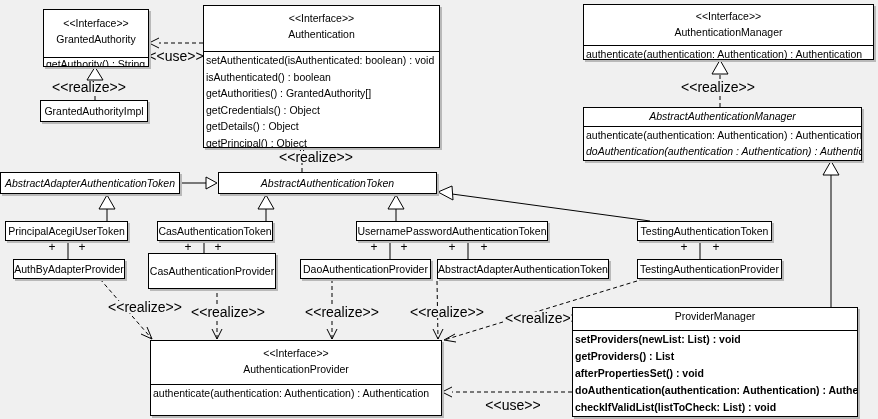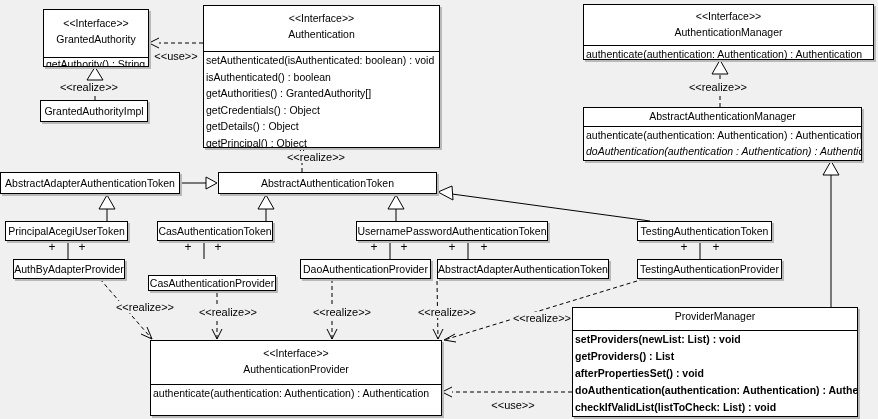--- a/index.html
+++ b/index.html
@@ -4,27 +4,27 @@
 <style>
   html,body{margin:0;padding:0;background:#f0f0f0;}
   .canvas{position:relative;width:878px;height:419px;background:#f0f0f0;overflow:hidden;
           font-family:"Liberation Sans",sans-serif;color:#000;}
   svg.wires{position:absolute;left:0;top:0;width:878px;height:419px;}
   .uml-box{position:absolute;background:#fff;border:1px solid #000;box-sizing:border-box;
            box-shadow:2px 2px 0 #b9b9b9;font-size:10.5px;overflow:hidden;}
   .uml-box .title{text-align:center;white-space:nowrap;overflow:hidden;}
   .uml-box .stereotype{line-height:16px;}
   .uml-box .cname{line-height:16px;}
-  .uml-box .cname.it{}
+  .uml-box .cname.it{font-style:italic;}
   .uml-box .methods{border-top:1px solid #000;}
   .uml-box .m{padding:0 2px;white-space:nowrap;overflow:hidden;line-height:17px;}
   .uml-box .m.it{font-style:italic;}
   .name-only{display:flex;align-items:center;justify-content:center;white-space:nowrap;}
   .name-only .cname{line-height:normal;}
-  .edge-label{position:absolute;transform:translate(-50%,-50%);font-size:11px;line-height:12px;
+  .edge-label{position:absolute;transform:translate(-50%,-50%);font-size:14px;line-height:12px;
               background:#f0f0f0;padding:0 2px;white-space:nowrap;}
   .plus{position:absolute;transform:translate(-50%,-50%);font-size:12px;line-height:12px;}
   
   .b-ga .title{padding-top:5px;}
   .b-ga .m{line-height:13px;}
   .b-auth .title{padding-top:4px;}
   .b-auth .m{line-height:16.5px;}
   .b-am .title{padding-top:3px;}
   .b-aam .title{line-height:18px;}
   .b-aam .m{line-height:16px;}
@@ -224,21 +224,21 @@
   </div>
 
   <div class="uml-box name-only" style="left:637px;top:221px;width:135px;height:20px">
     <div class="cname">TestingAuthenticationToken</div>
   </div>
 
   <div class="uml-box name-only" style="left:13px;top:259px;width:112px;height:20px">
     <div class="cname">AuthByAdapterProvider</div>
   </div>
 
-  <div class="uml-box name-only" style="left:148px;top:275px;width:128px;height:16px">
+  <div class="uml-box name-only" style="left:148px;top:253px;width:128px;height:36px">
     <div class="cname">CasAuthenticationProvider</div>
   </div>
 
   <div class="uml-box name-only" style="left:300px;top:259px;width:131px;height:20px">
     <div class="cname">DaoAuthenticationProvider</div>
   </div>
 
   <div class="uml-box name-only" style="left:437px;top:259px;width:172px;height:20px">
     <div class="cname">AbstractAdapterAuthenticationToken</div>
   </div>

